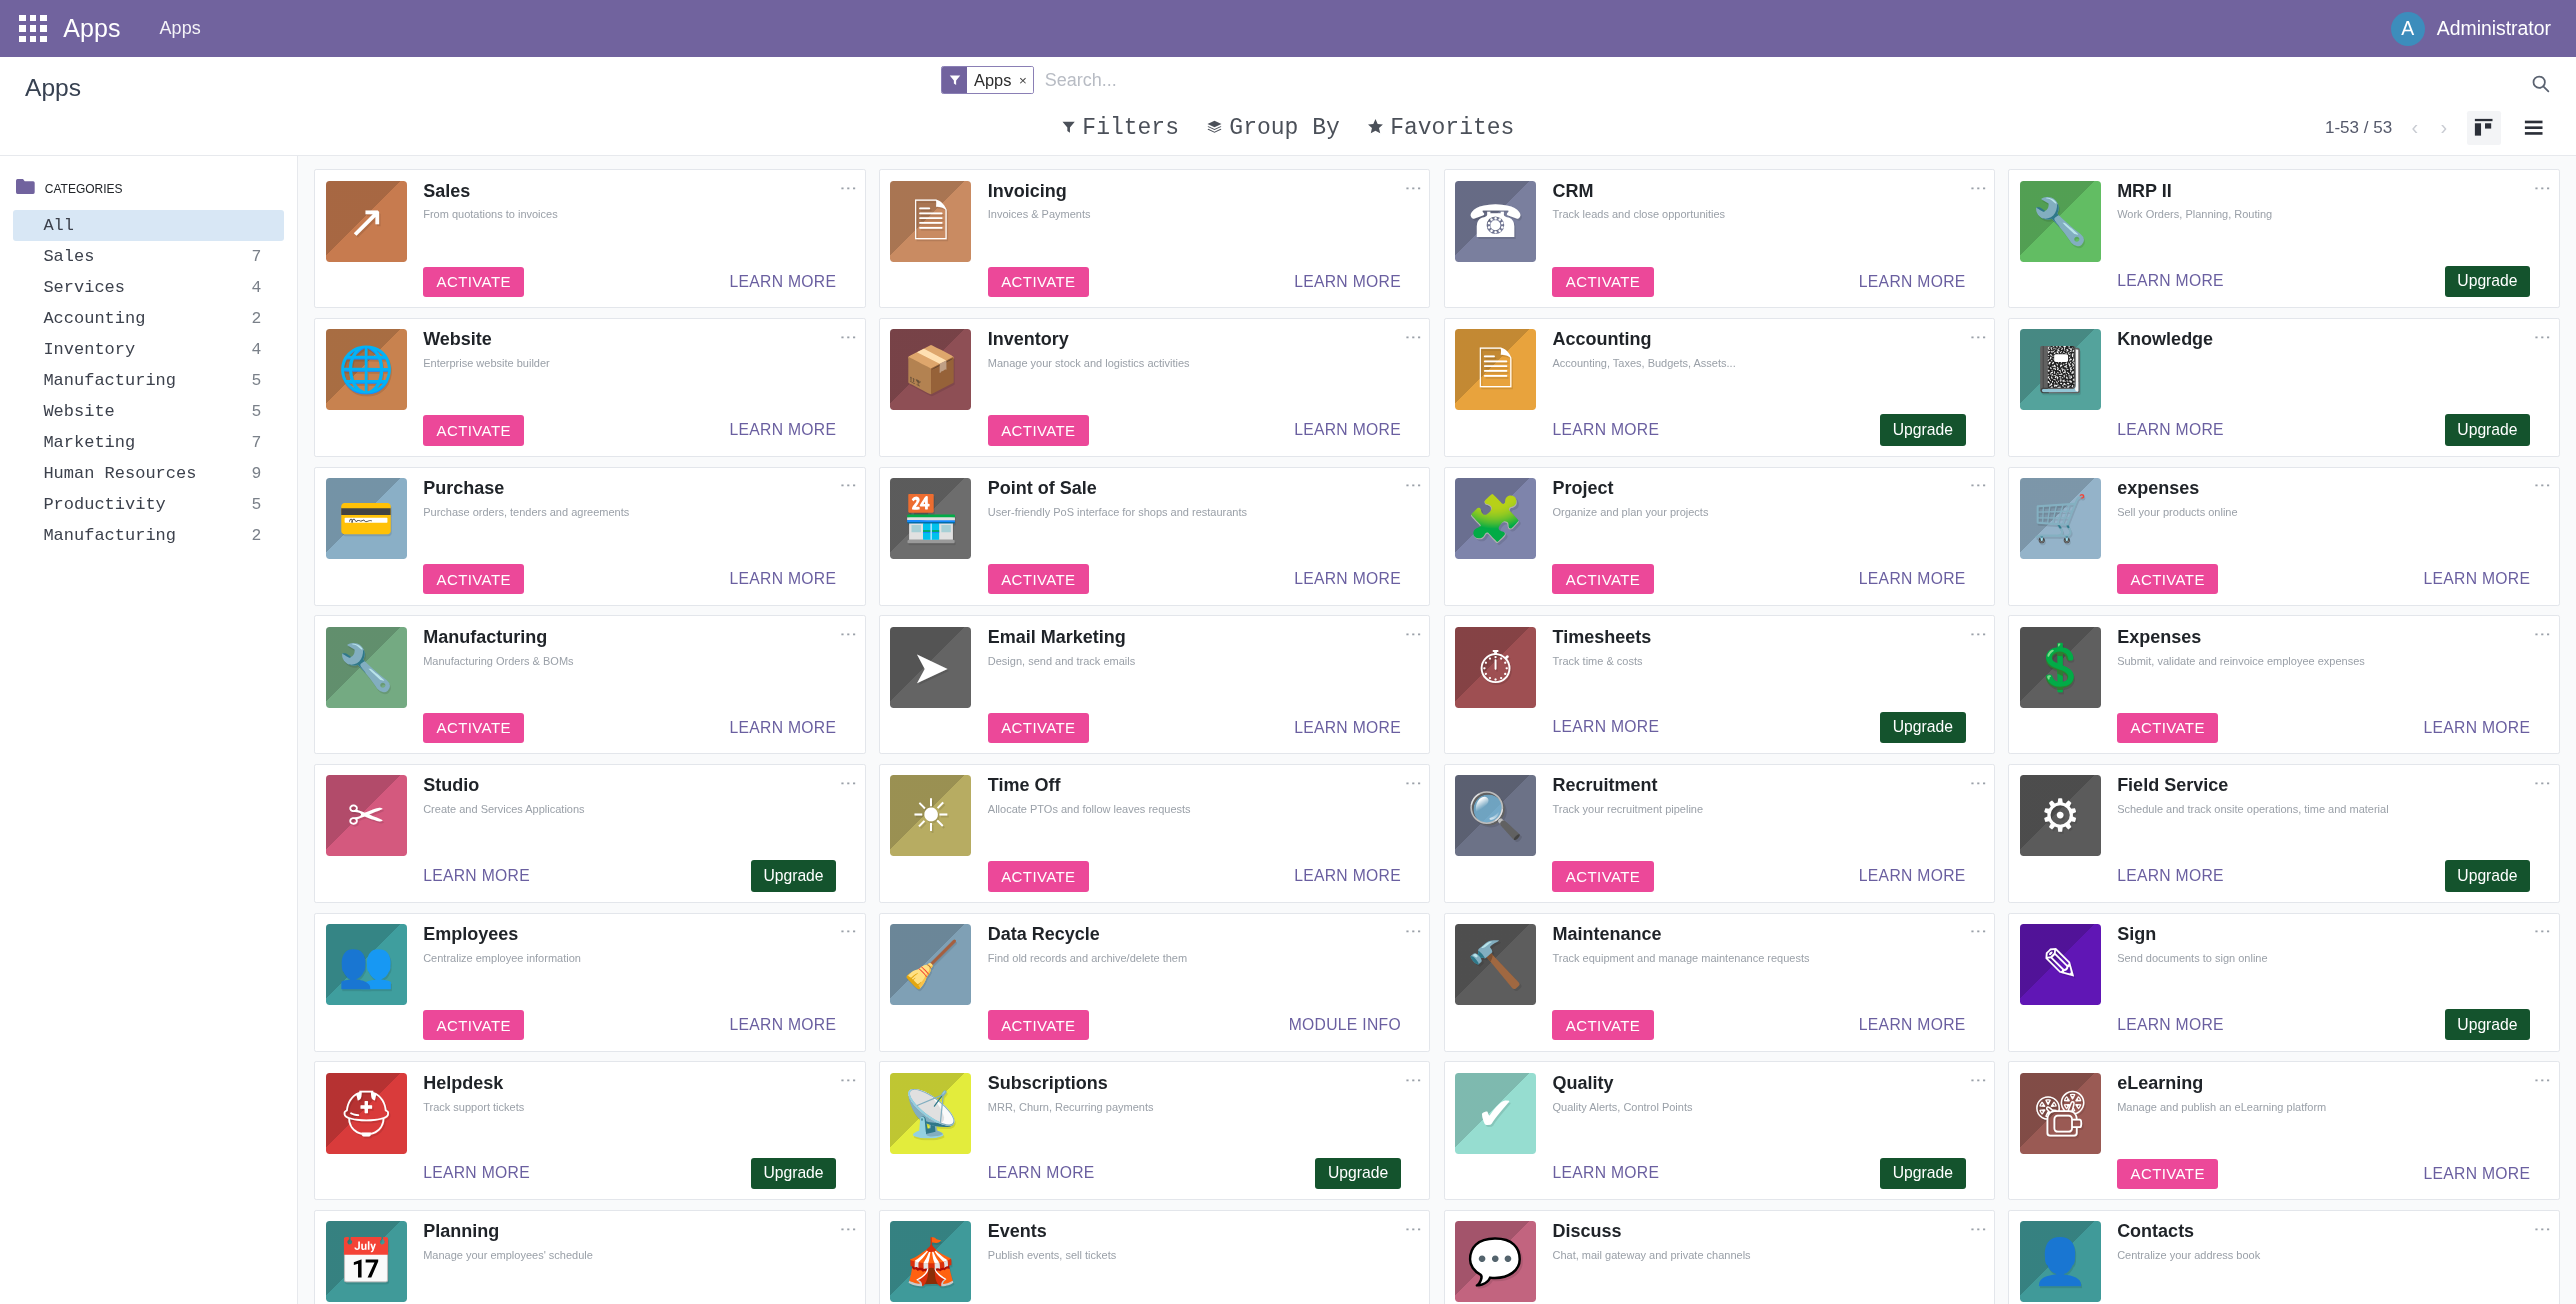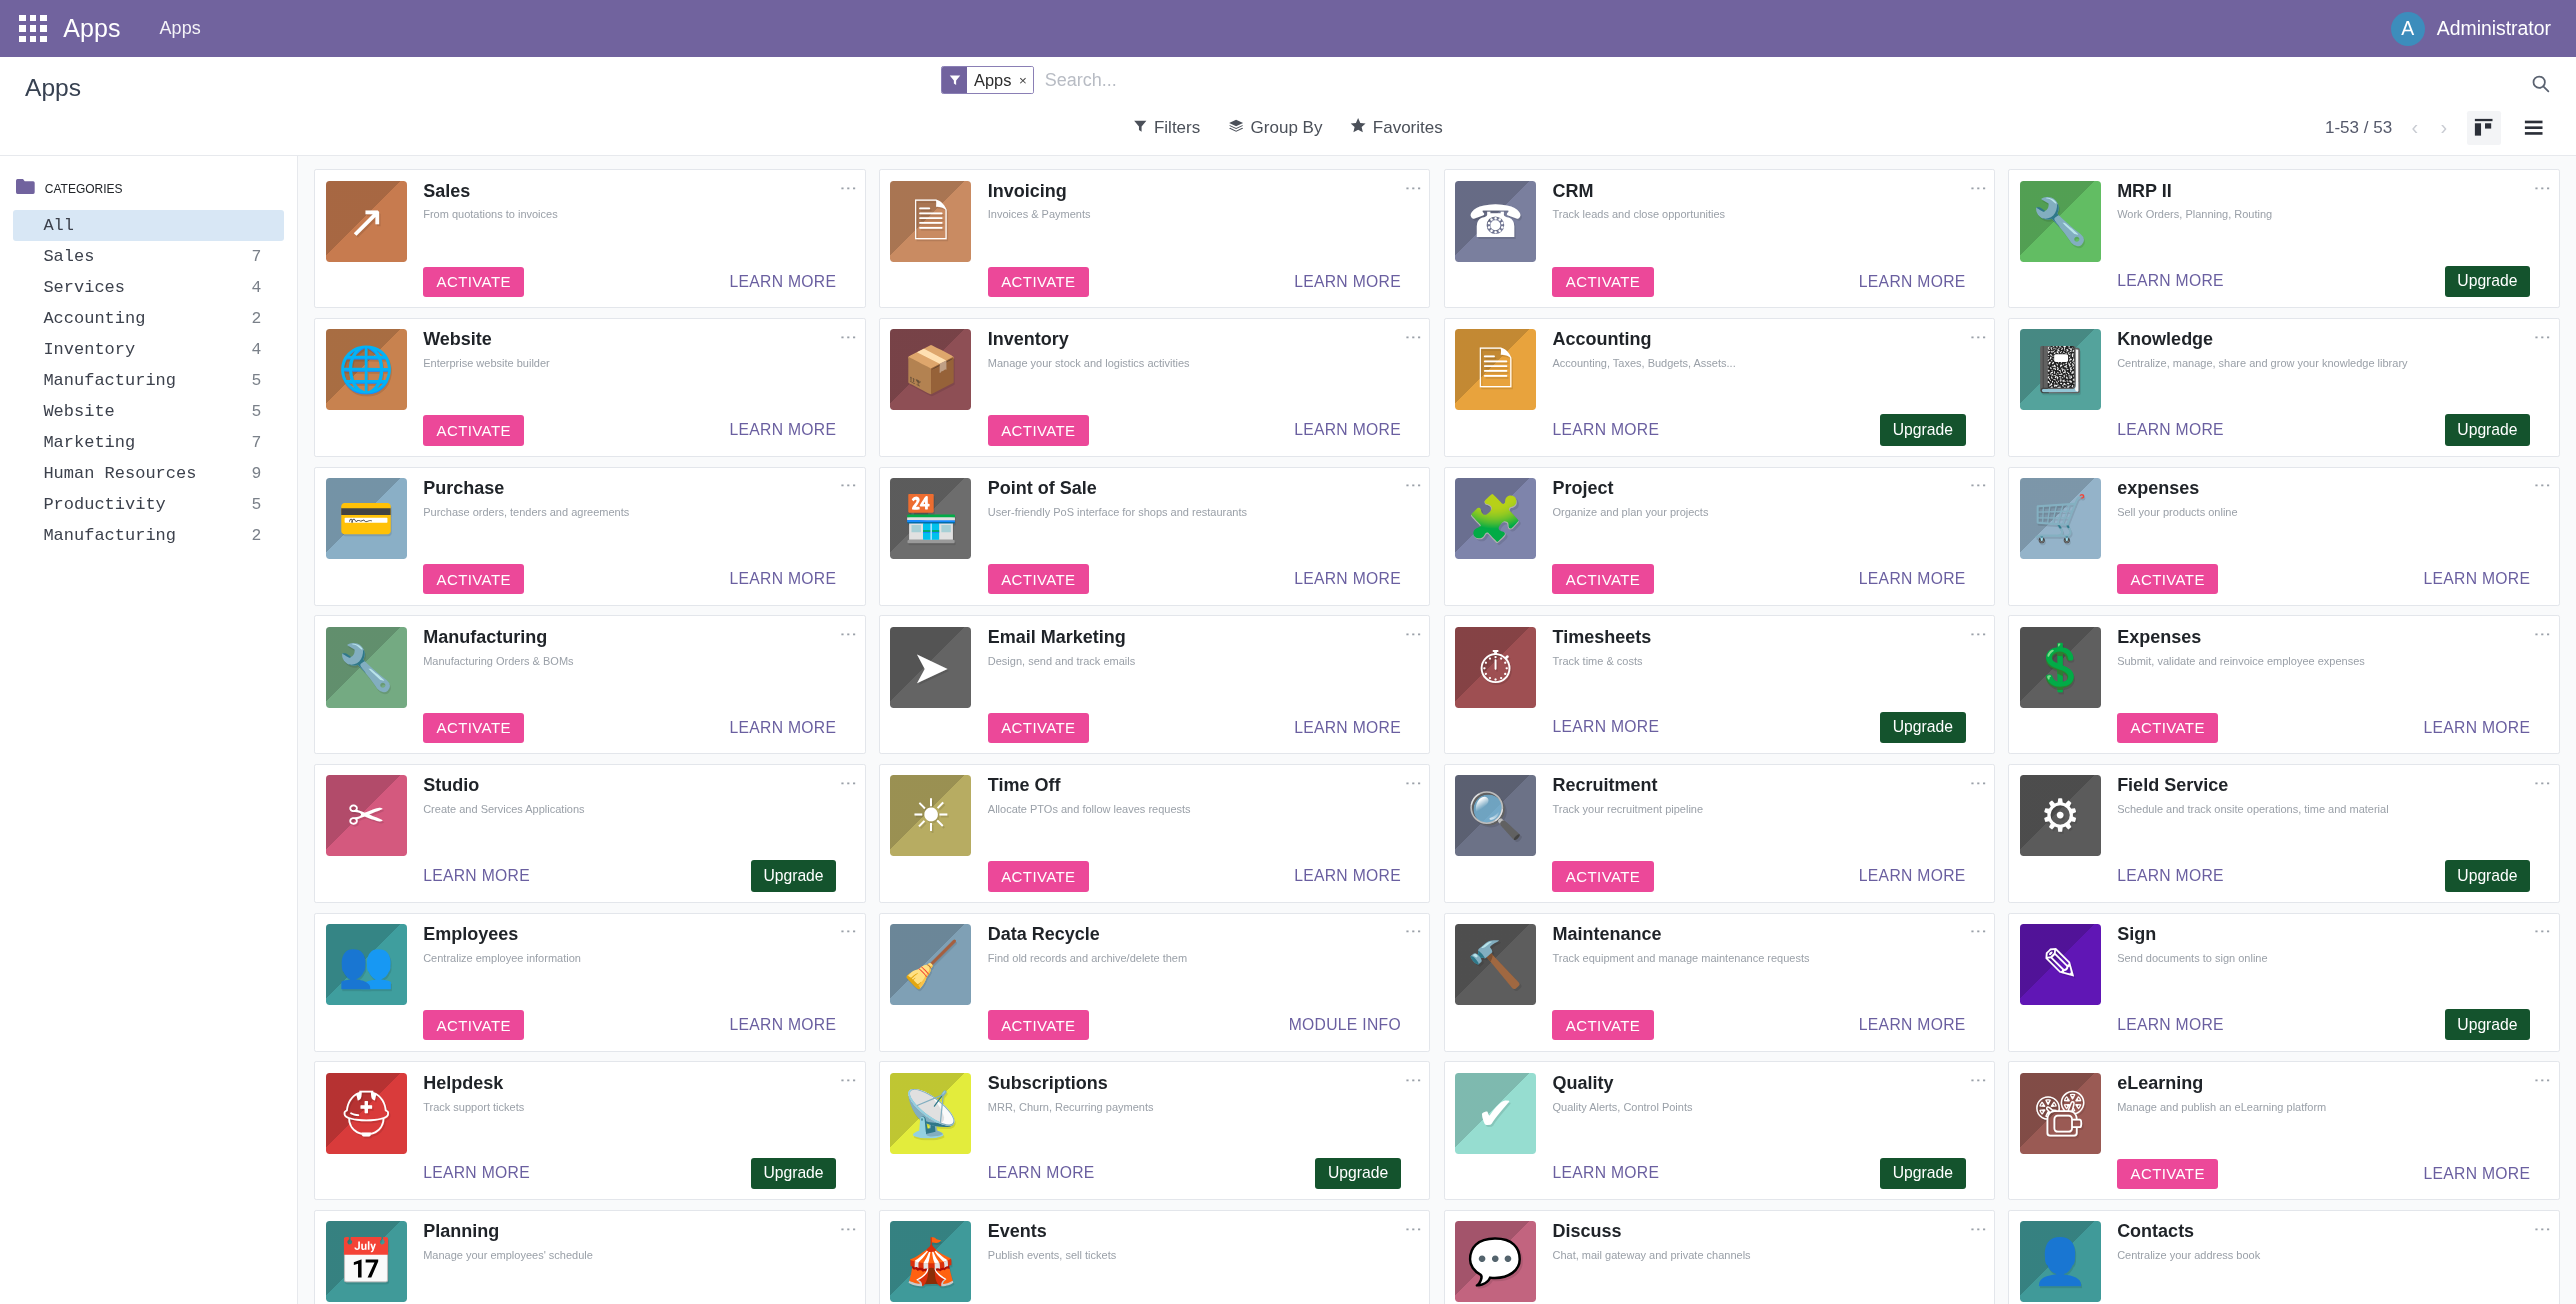--- a/index.html
+++ b/index.html
@@ -42,21 +42,21 @@
   .facet-x{ background:#fff; color:#444; display:flex; align-items:center; padding:0 6.7px 0 3px; font-size:13.4px; cursor:pointer;}
   .search-input{
     border:none; outline:none; flex:1; font-size:18px; color:#9aa0a6;
     font-family:"Liberation Sans", sans-serif; padding-left:10.4px; background:transparent;
   }
   .search-input::placeholder{ color:#b8bcc4; }
   .search-magnifier{ position:absolute; right:25px; top:16.4px; font-size:20px; color:#5a6270; cursor:pointer;}
 
   .cp-row2{ display:flex; align-items:center; padding:4.5px 25px 10.4px 25px; position:relative; min-height:40px;}
   .cp-filters{ position:absolute; left:50%; transform:translateX(-50%); display:flex; gap:28px; }
-  .cp-btn{ display:flex; align-items:center; gap:6.7px; font-size:17px; color:#4b5059; cursor:pointer; }
+  .cp-btn{ display:flex; align-items:center; gap:6.7px; font-size:23px; color:#4b5059; cursor:pointer;font-family:Liberation Mono, monospace; }
   .cp-right{ margin-left:auto; display:flex; align-items:center; gap:16.4px; }
   .pager-value{ font-size:17px; color:#55596b; }
   .pager-arrow{ font-size:20px; color:#c8cbd2; cursor:pointer; padding:0 3px; }
   .view-btn{ width:34px; height:34px; display:flex; align-items:center; justify-content:center; cursor:pointer; border-radius:2.2px;}
   .view-btn.active{ background:#f3f4f6; }
 
   
   .page-body{ display:flex; height:calc(1304px - 57px - 91px); background:#f9fafb; }
 
   
@@ -372,21 +372,20 @@
             </div>
           </div>
           <div class="kebab">⋮</div>
         </div>
         <div class="app-card">
           <div class="app-icon" style="background: rgb(84, 163, 156);">
             <span class="glyph">📓</span>
           </div>
           <div class="app-body">
             <div class="app-name">Knowledge</div>
-            <div class="app-desc">Centralize, manage, share and grow your knowledge library</div>
             <div class="app-actions">
               <span class="link-more">LEARN MORE</span>
               <button class="btn-upgrade">Upgrade</button>
             </div>
           </div>
           <div class="kebab">⋮</div>
         </div>
         <div class="app-card">
           <div class="app-icon" style="background: rgb(138, 175, 198);">
             <span class="glyph">💳</span>

